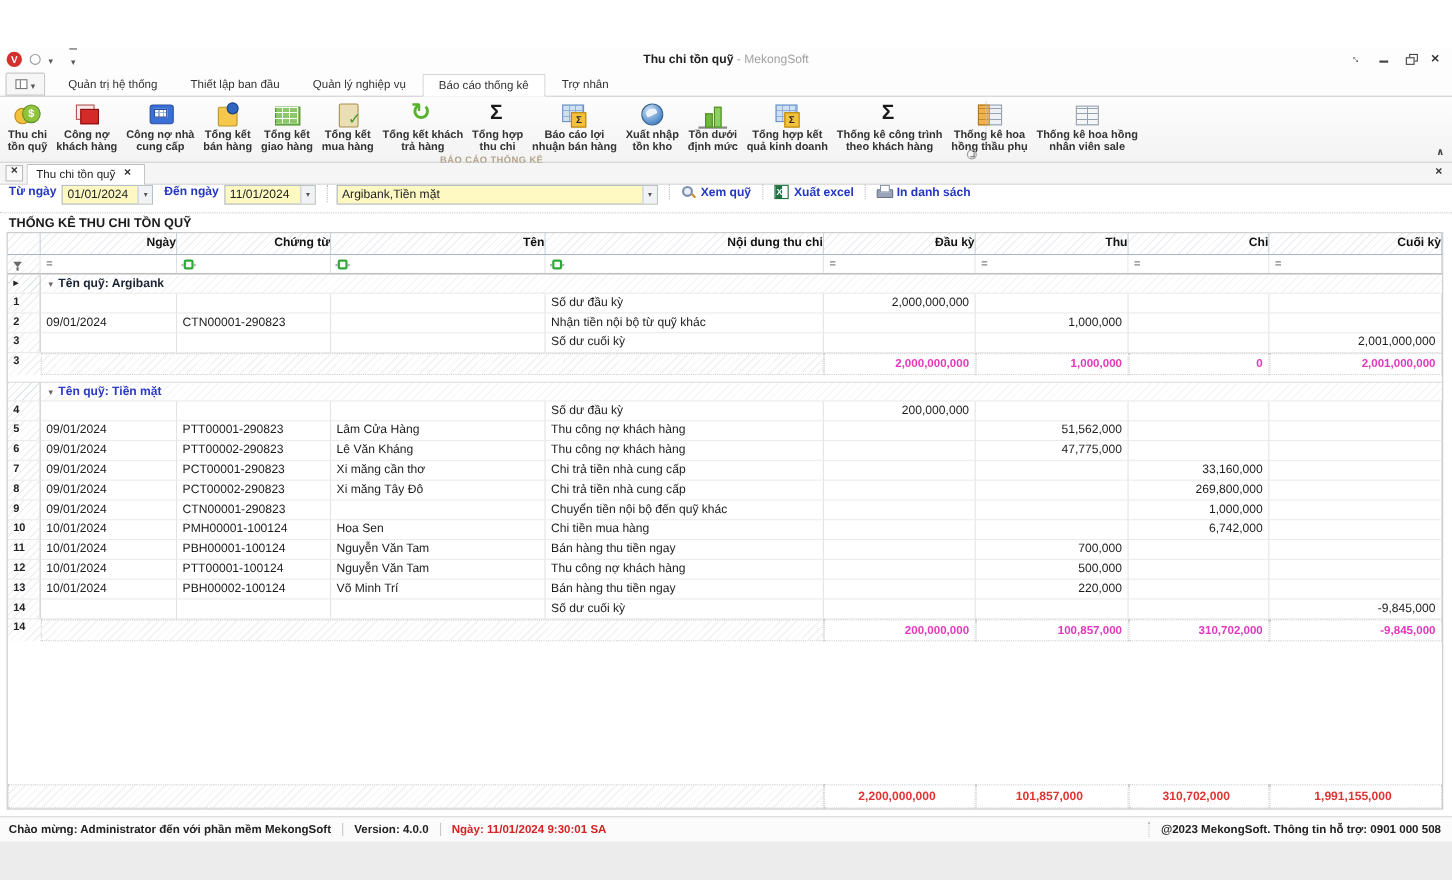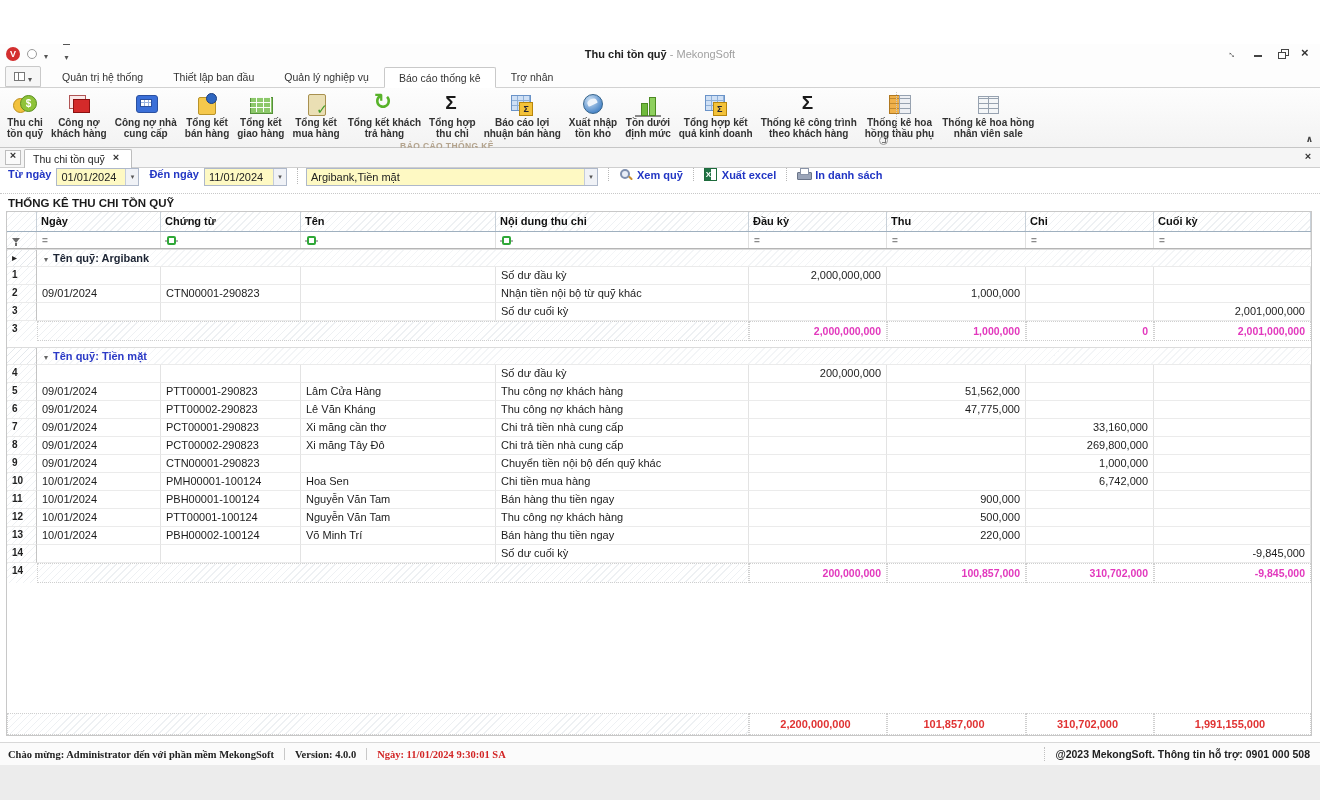--- a/index.html
+++ b/index.html
@@ -106,21 +106,21 @@
   .ic-print::after { content:""; position:absolute; left:3px; top:0; width:7px; height:5px; background:#fff; border:1px solid #8a94a8; }
 
   
   .report-title { position:absolute; top:193px; left:0; right:0; height:18px; border-top:1px dotted #c8c8c8; font-size:11.5px; font-weight:bold; color:#1a1a1a; padding:3px 0 0 8px; }
 
   
   .grid { position:absolute; top:211px; left:6px; width:1306px; height:525px; border:1px solid #c8c8c8; background:#fff; display:flex; flex-direction:column; font-size:11px; color:#1c1c1c; }
   .gcols { display:grid; grid-template-columns:30px 124px 140px 195px 253px 138px 139px 128px 1fr; }
   .hatch { background-image:repeating-linear-gradient(135deg, rgba(125,145,165,.13) 0 1px, transparent 1px 5px); }
   .g-header { height:20px; border-bottom:1px solid #9fb0bf; }
-  .g-h { font-weight:bold; color:#111; padding:3px 0 0 4px; border-right:1px solid #c9d1d9; background-image:repeating-linear-gradient(135deg, rgba(125,145,165,.13) 0 1px, transparent 1px 5px); overflow:hidden; white-space:nowrap; }
+  .g-h { font-weight:bold; color:#111; padding:3px 0 0 4px; border-right:1px solid #c9d1d9; background-image:repeating-linear-gradient(135deg, rgba(125,145,165,.13) 0 1px, transparent 1px 5px); overflow:hidden; white-space:nowrap;text-align:right; }
   .g-filter { height:17px; border-bottom:1px solid #b5b5b5; }
   .g-f { border-right:1px solid #e0e0e0; display:flex; align-items:center; background:#fff; }
   .g-f.ind { background-image:repeating-linear-gradient(135deg, rgba(125,145,165,.13) 0 1px, transparent 1px 5px); }
   .eq { color:#8a8a8a; font-weight:bold; font-size:10px; padding-left:5px; }
   .funnel { width:0; height:0; border-left:4px solid transparent; border-right:4px solid transparent; border-top:5px solid #6a6a6a; position:relative; margin-left:5px; }
   .funnel::after { content:""; position:absolute; left:-1px; top:0; width:2px; height:3px; background:#6a6a6a; }
   .contains-ic { width:9px; height:9px; border:2px solid #2fa838; border-radius:2px; background:#fff; margin-left:6px; position:relative; }
   .contains-ic::before { content:""; position:absolute; left:-4px; top:2px; width:2px; height:2px; background:#b0b0b0; }
   .contains-ic::after { content:""; position:absolute; right:-4px; top:2px; width:2px; height:2px; background:#b0b0b0; }
   .g-body { display:flex; flex-direction:column; }
@@ -139,21 +139,21 @@
   .gfooter .dot { border:1px dotted #cfcfcf; }
   .gfooter .money { color:#e238bd; font-weight:bold; font-size:10.5px; padding-top:3px; }
   .g-spacer { height:6px; }
   .g-filler { flex:1; }
   .g-total { height:22px; display:grid; grid-template-columns:742px 138px 139px 128px 1fr; margin-top:auto; }
   .g-total .g-t { border:1px dotted #cfcfcf; padding:4px 5px 0 0; text-align:center; white-space:nowrap; overflow:hidden; }
   .g-total .money { color:#e03333; font-weight:bold; font-size:11px; }
 
   
   .statusbar { position:absolute; top:742px; left:0; right:0; height:23px; background:#fbfbfb; border-top:1px solid #d8d8d8; display:flex; align-items:center; font-size:10.5px; font-weight:bold; color:#222; }
-  .sb-left { display:flex; align-items:center; gap:10px; padding-left:8px;font-family:Liberation Serif, serif; }
+  .sb-left { display:flex; align-items:center; gap:10px; padding-left:8px; }
   .sb-sep { width:0; height:12px; border-left:1px solid #c8c8c8; }
   .sb-date { color:#d22525; }
   .sb-right { margin-left:auto; display:flex; align-items:center; gap:10px; padding-right:10px; }
   .sb-rsep { width:0; height:14px; border-left:1px dotted #c0c0c0; }
   .desktop { position:absolute; top:765px; left:0; right:0; height:35px; background:#ececec; }
 </style>
 </head>
 <body>
 
 <div class="screen">
@@ -576,21 +576,21 @@
           <div class="g-c money"></div>
         </div>
 
         <div class="g-row gcols">
           <div class="g-c ind hatch">11</div>
           <div class="g-c">10/01/2024</div>
           <div class="g-c">PBH00001-100124</div>
           <div class="g-c">Nguyễn Văn Tam</div>
           <div class="g-c">Bán hàng thu tiền ngay</div>
           <div class="g-c money"></div>
-          <div class="g-c money">900,000</div>
+          <div class="g-c money">700,000</div>
           <div class="g-c money"></div>
           <div class="g-c money"></div>
         </div>
 
         <div class="g-row gcols">
           <div class="g-c ind hatch">12</div>
           <div class="g-c">10/01/2024</div>
           <div class="g-c">PTT00001-100124</div>
           <div class="g-c">Nguyễn Văn Tam</div>
           <div class="g-c">Thu công nợ khách hàng</div>

